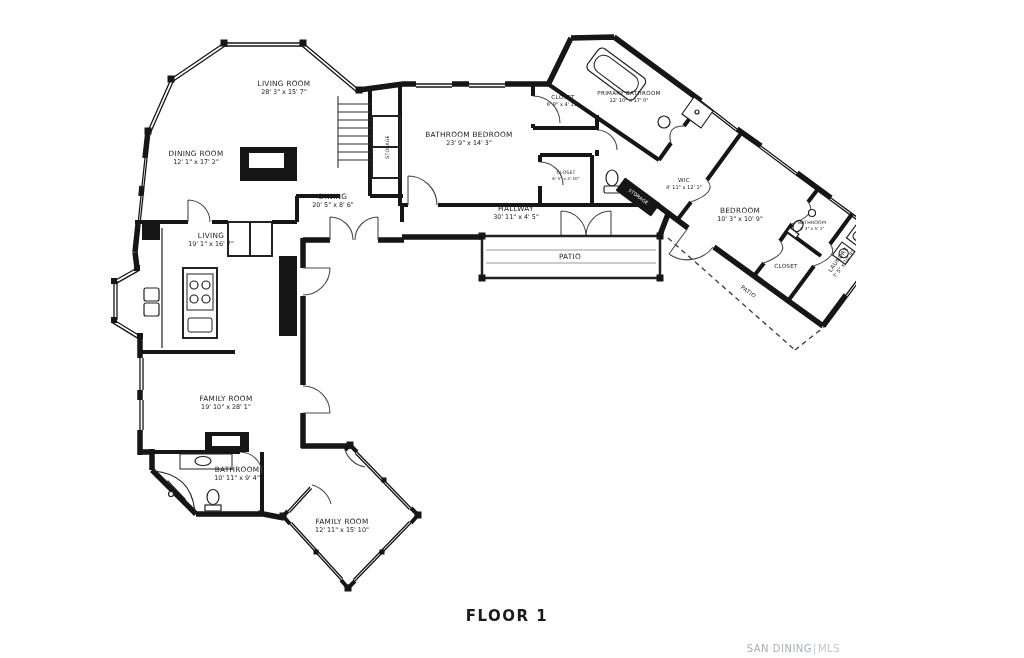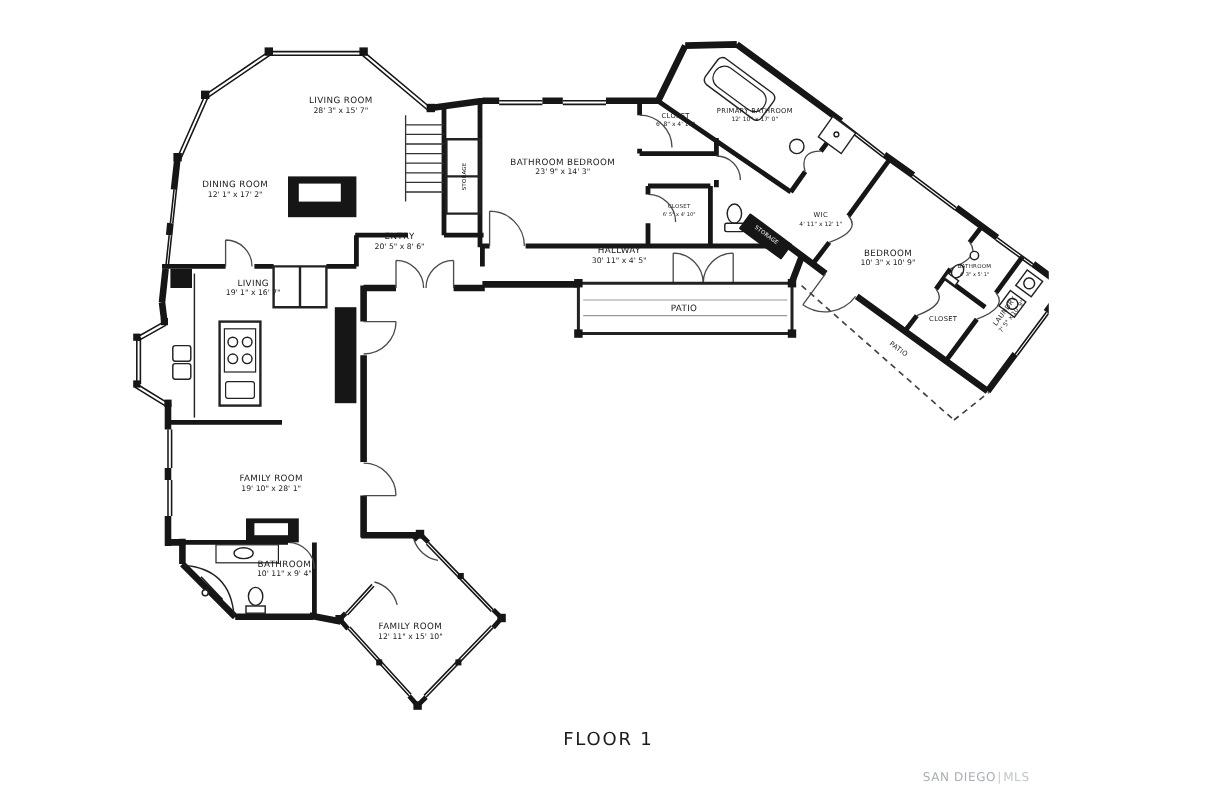--- a/index.html
+++ b/index.html
@@ -1,30 +1,30 @@
 <!DOCTYPE html>
 <html><head>
 <meta charset="utf-8">
 <style>
   html,body{margin:0;padding:0;background:#fff;}
   .plan{position:relative;width:856px;height:658px;background:#fff;overflow:hidden;
-        font-family:"DejaVu Sans","Liberation Sans",sans-serif;padding-left:18px;}
+        font-family:"DejaVu Sans","Liberation Sans",sans-serif;}
   .plan svg{position:absolute;left:0;top:0;}
   .lbl{position:absolute;transform:translate(-50%,-50%);text-align:center;color:#1a1a1a;
        white-space:nowrap;line-height:1.3;z-index:5;}
   .lbl .nm{display:block;font-size:7.3px;letter-spacing:.3px;}
   .lbl .dm{display:block;font-size:6.4px;color:#222;}
   .lbl.sm .nm{font-size:5.6px;}
   .lbl.sm .dm{font-size:5px;}
   .lbl.xs .nm{font-size:4.6px;letter-spacing:.2px;}
   .lbl.xs .dm{font-size:4.2px;}
   .lbl .dm:empty{display:none;}
   .lbl.chip .nm{color:#fff;}
   .floor-title{position:absolute;left:507px;top:616px;transform:translate(-50%,-50%);
-       font-size:15px;letter-spacing:1.5px;color:#1b1b1b;z-index:5;}
+       font-size:15px;letter-spacing:1.5px;color:#1b1b1b;z-index:5;font-weight:bold;}
   .watermark{position:absolute;right:16px;bottom:4px;font-size:10px;color:#a9afb5;
        letter-spacing:.5px;z-index:5;}
   .watermark .wm-sep{color:#c6cacd;margin:0 1px;}
   .watermark .wm-suffix{color:#c2c7cb;}
 </style>
 </head>
 <body>
 
 <div class="plan">
 
@@ -211,21 +211,21 @@
       <span class="dm">23' 9" x 14' 3"</span>
     </div>
 <div class="lbl xs" style="left:388px;top:147px;transform:translate(-50%,-50%) rotate(-90deg)">
       <span class="nm">STORAGE</span>
     </div>
 <div class="lbl xs" style="left:566px;top:176px">
       <span class="nm">CLOSET</span>
       <span class="dm">6' 5" x 4' 10"</span>
     </div>
 <div class="lbl" style="left:333px;top:201px">
-      <span class="nm">ENTRY</span>
+      <span class="nm">DINING</span>
       <span class="dm">20' 5" x 8' 6"</span>
     </div>
 <div class="lbl sm" style="left:684px;top:184px">
       <span class="nm">WIC</span>
       <span class="dm">4' 11" x 12' 1"</span>
     </div>
 <div class="lbl xs chip" style="left:638px;top:197px;transform:translate(-50%,-50%) rotate(36.5deg)">
       <span class="nm">STORAGE</span>
     </div>
 <div class="lbl" style="left:211px;top:240px">
@@ -265,15 +265,15 @@
       <span class="nm">BATHROOM</span>
       <span class="dm">10' 11" x 9' 4"</span>
     </div>
 <div class="lbl" style="left:342px;top:526px">
       <span class="nm">FAMILY ROOM</span>
       <span class="dm">12' 11" x 15' 10"</span>
     </div>
 
 <div class="floor-title">FLOOR 1</div>
 
-<div class="watermark"><span class="wm-brand">SAN DIEGO</span><span class="wm-sep">|</span><span class="wm-suffix">MLS</span></div>
+<div class="watermark"><span class="wm-brand">SAN DINING</span><span class="wm-sep">|</span><span class="wm-suffix">MLS</span></div>
 
 </div>
 
 </body></html>

